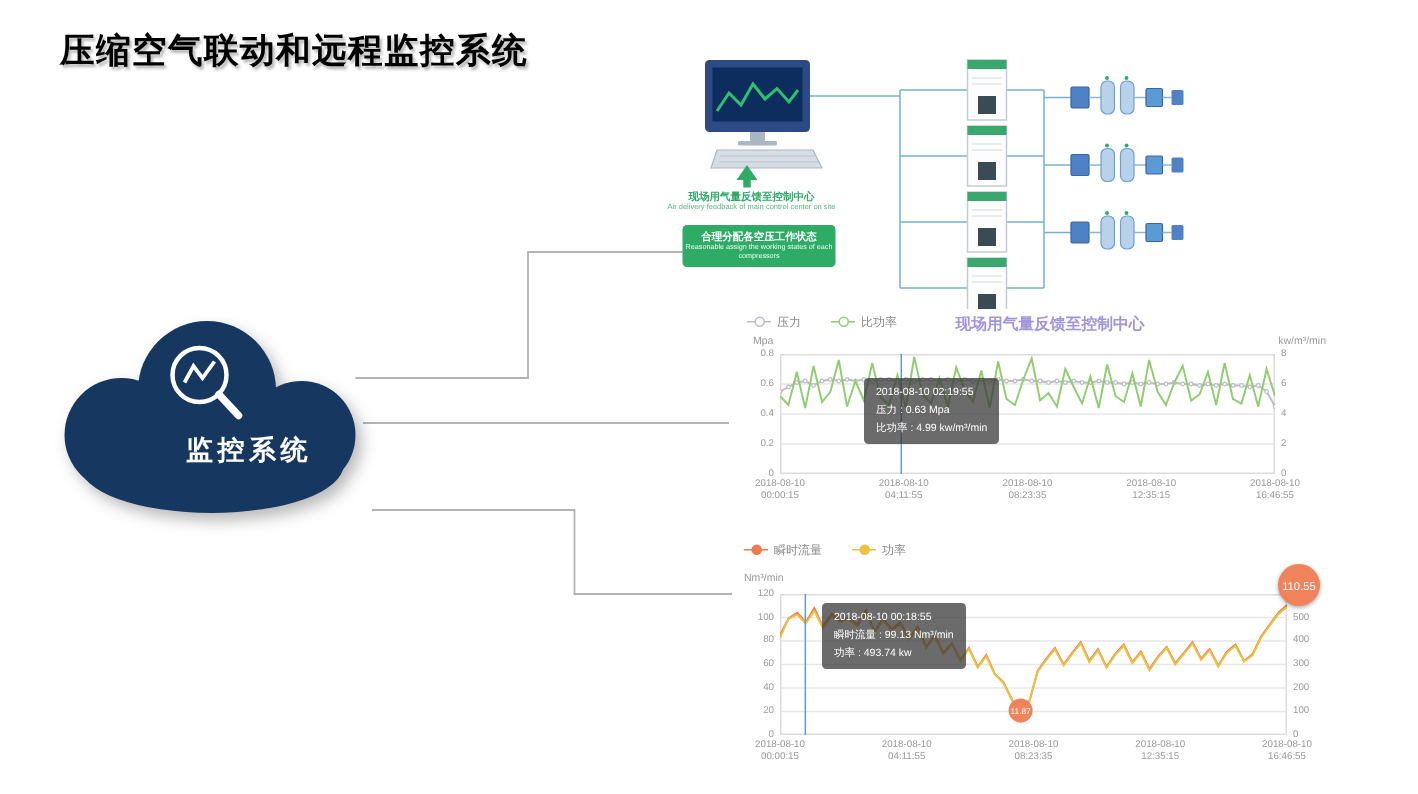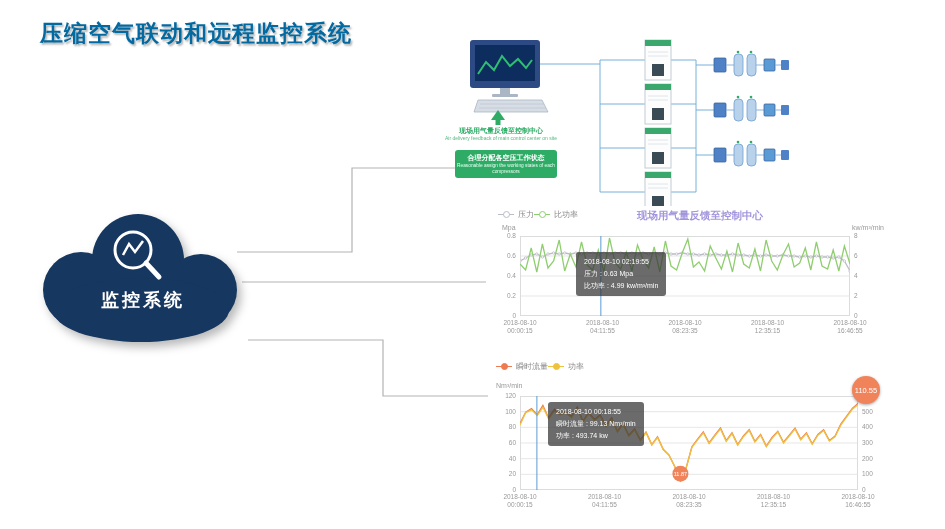--- a/index.html
+++ b/index.html
@@ -4,39 +4,39 @@
 <style>
   html,body{margin:0;padding:0;background:#fff;}
   #stage{position:relative;width:945px;height:529px;background:#fff;overflow:hidden;
          font-family:"Liberation Sans",sans-serif;}
   #page-title{position:absolute;left:40px;top:18px;font-size:23px;font-weight:bold;
               letter-spacing:1px;text-shadow:1.5px 2px 2px rgba(90,90,90,.45);}
   #connectors{position:absolute;left:0;top:0;pointer-events:none;}
   
   #cloud-wrap{position:absolute;left:33px;top:198px;width:215px;height:150px;}
   #cloud-wrap svg{filter:drop-shadow(4px 5px 5px rgba(0,0,0,.28));}
-  .cloud-label{position:absolute;left:45px;top:90px;width:130px;text-align:center;color:#fff;
+  .cloud-label{position:absolute;left:45px;top:90px;width:130px;text-align:right;color:#fff;
                font-size:18px;font-weight:bold;letter-spacing:3px;}
   
   #diagram{position:absolute;left:448px;top:32px;}
   .note{position:absolute;left:445px;top:126px;width:112px;text-align:center;}
   .note .cn{font-size:7px;font-weight:bold;color:#2eac66;}
   .note .en{font-size:5px;color:#54b87f;line-height:1.15;}
   .note-box{position:absolute;left:455px;top:150px;width:98px;background:#2eac66;border-radius:3px;
             padding:3px 2px;text-align:center;}
   .note-box .cn{font-size:7px;font-weight:bold;color:#fff;}
   .note-box .en{font-size:4.8px;color:#eafff3;line-height:1.2;}
   
   .chart{position:absolute;background:#fff;}
   #chart1{left:490px;top:206px;width:398px;height:136px;}
   #chart2{left:488px;top:356px;width:402px;height:173px;}
   .chart svg.plot{position:absolute;}
   #chart1 svg.plot{left:30px;top:30px;}
   #chart2 svg.plot{left:32px;top:40px;}
-  .legend{position:absolute;top:3px;left:8px;font-size:8px;color:#888;display:flex;gap:0;}
+  .legend{position:absolute;top:3px;left:8px;font-size:8px;color:#888;display:flex;gap:20px;}
   #chart2 .legend{top:5px;align-items:flex-end;}
   .legend-item{display:flex;align-items:center;cursor:pointer;}
   .lmark{display:inline-block;width:16px;height:1px;background:var(--c);position:relative;margin-right:4px;}
   .lmark::after{content:'';position:absolute;left:5px;top:-3px;width:5px;height:5px;border-radius:50%;
                 background:#fff;border:1px solid var(--c);}
   .lmark.filled::after{background:var(--c);border-color:var(--c);}
   .chart-title{position:absolute;top:3px;font-size:10.5px;font-weight:bold;text-align:center;width:170px;}
   #chart1 .chart-title{left:125px;}
   #chart2 .chart-title{left:127px;top:5px;}
   .axis-unit{position:absolute;font-size:7px;color:#999;}
@@ -48,21 +48,21 @@
   #chart2 .tooltip{left:60px;top:46px;}
   #end-badge{position:absolute;left:364px;top:20px;width:28px;height:28px;border-radius:50%;
              background:#f0835a;color:#fff;font-size:7.5px;display:flex;align-items:center;
              justify-content:center;box-shadow:0 1px 3px rgba(0,0,0,.35);z-index:6;}
 </style>
 </head>
 <body>
 
 <div id="stage">
 
-  <div id="page-title" style="color: #0369a1;">压缩空气联动和远程监控系统</div>
+  <div id="page-title" style="color: #000000;">压缩空气联动和远程监控系统</div>
 
   <svg id="connectors" width="945" height="529">
     <polyline points="237,252 352,252 352,168 455,168" fill="none" stroke="#b3b3b3" stroke-width="1.2"></polyline>
     <polyline points="242,282 486,282" fill="none" stroke="#b3b3b3" stroke-width="1.2"></polyline>
     <polyline points="248,340 383,340 383,396 490,396" fill="none" stroke="#b3b3b3" stroke-width="1.2"></polyline>
   </svg>
 
   <div id="cloud-wrap">
     <svg width="215" height="150">
       <g fill="#16375f">

